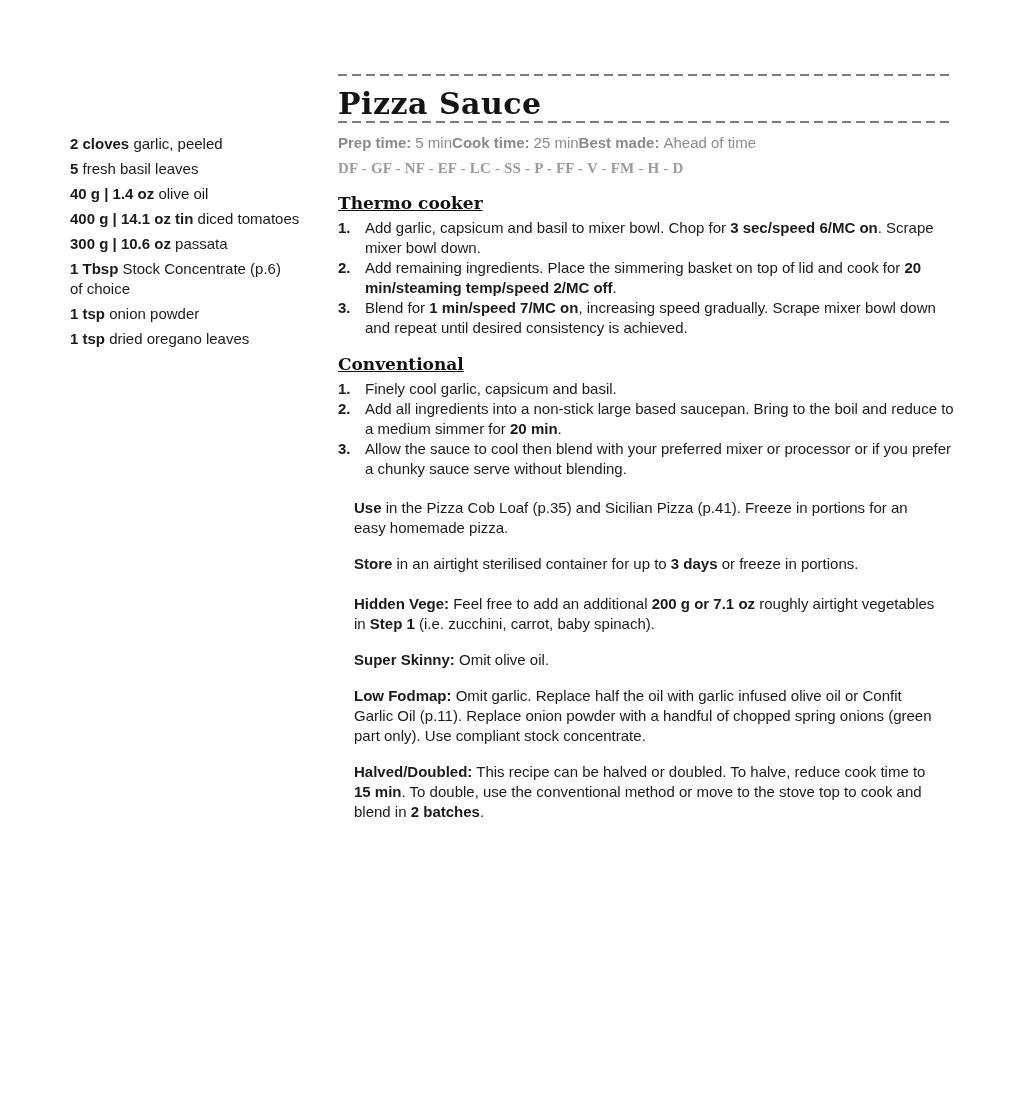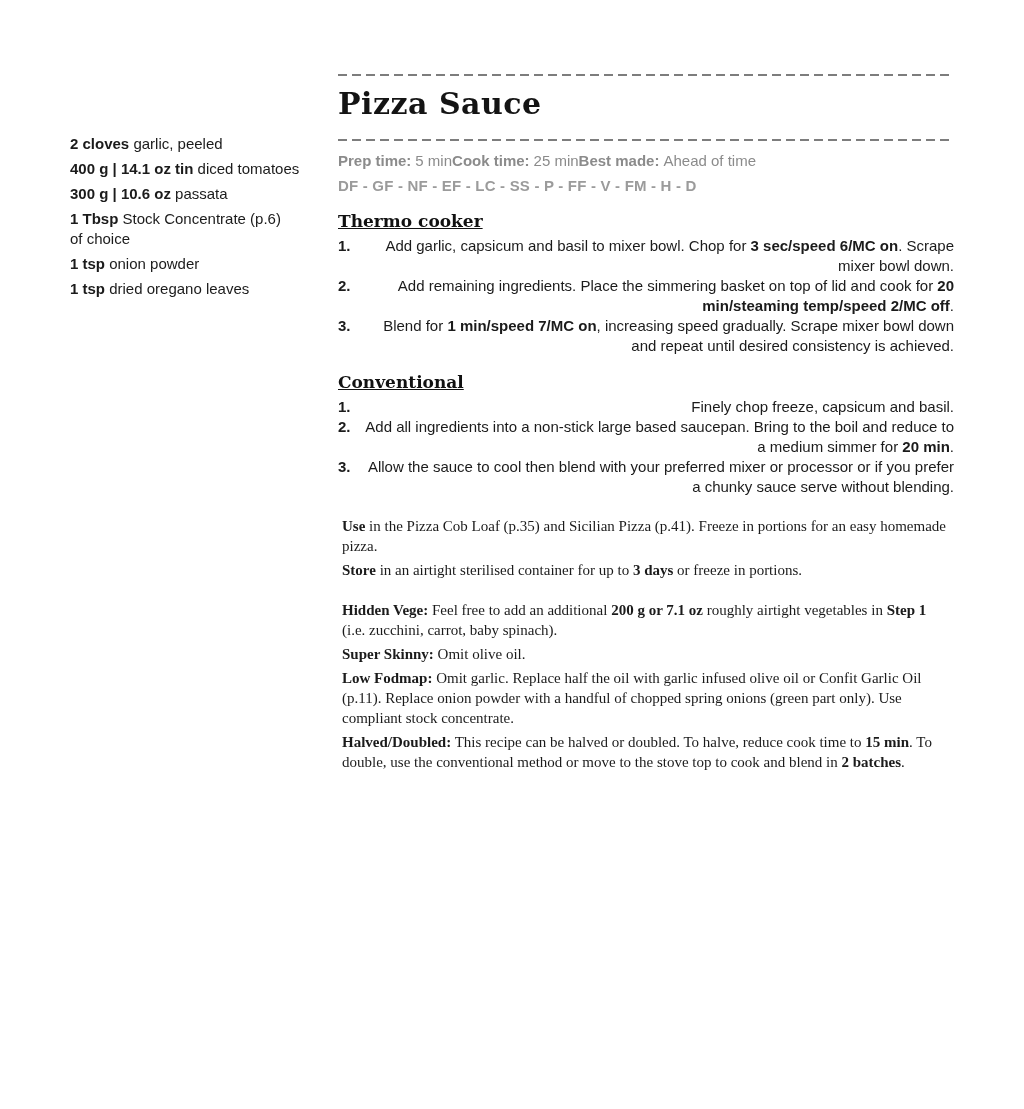--- a/index.html
+++ b/index.html
@@ -39,64 +39,67 @@
     height: 2px;
     background: repeating-linear-gradient(90deg, var(--divider, #7d7d7d) 0 9px, transparent 9px 14px);
   }
   h1 {
     font-family: "DejaVu Serif", "Liberation Serif", serif;
     font-weight: 700;
     font-size: 30px;
     line-height: 34px;
     letter-spacing: 0.5px;
     color: #141414;
-    margin: 11px 0 18px 0;
+    margin: 11px 0 0 0;
   }
   .meta {
     display: flex;
     margin-top: 11px;
     color: var(--muted-text, #8b8b8b);
     line-height: 18px;
   }
   .meta-label { font-weight: 700; margin-right: 4px; }
   .codes {
     margin-top: 7px;
     color: var(--dietary-text, #9b9b9b);
     font-weight: 700;
     letter-spacing: 0.2px;
     line-height: 18px;
+    font-family: Liberation Serif, serif;
   }
   h2 {
     font-family: "DejaVu Serif", "Liberation Serif", serif;
     font-weight: 700;
     font-size: 17px;
     line-height: 20px;
     color: #111111;
     margin: 16px 0 5px 0;
     text-decoration: underline;
   }
   .steps { list-style: none; margin: 0; padding: 0; }
   .steps li { display: flex; line-height: 20px; }
   .num { width: 27px; flex: none; font-weight: 700; }
-  .step-text { flex: 1; text-align: right; }
+  .step-text { flex: 1; }
 
-  .notes p { margin: 4px; line-height: 20px; font-family: Liberation Serif, serif; }
+  .notes p { margin: 16px; line-height: 20px; }
   .usage { margin-top: 19px; }
   .variations { margin-top: 20px; }
 
   b { font-weight: 700; }
 </style>
 </head>
 <body>
 
 <div class="page">
 
   <aside class="ingredients">
 
   <div class="ing"><b>2 cloves</b><span> garlic, peeled</span></div>
+      <div class="ing"><b>5</b><span> fresh basil leaves</span></div>
+      <div class="ing"><b>40 g | 1.4 oz</b><span> olive oil</span></div>
       <div class="ing"><b>400 g | 14.1 oz tin</b><span> diced tomatoes</span></div>
       <div class="ing"><b>300 g | 10.6 oz</b><span> passata</span></div>
       <div class="ing"><b>1 Tbsp</b><span> Stock Concentrate (p.6)
 of choice</span></div>
       <div class="ing"><b>1 tsp</b><span> onion powder</span></div>
       <div class="ing"><b>1 tsp</b><span> dried oregano leaves</span></div>
     </aside>
 
   <main class="content">
 
@@ -131,21 +134,21 @@
           </li>
         </ol>
     </section>
 
     <section>
       <h2>Conventional</h2>
       <ol class="steps">
 
       <li>
             <span class="num">1.</span>
-            <span class="step-text"><span>Finely chop freeze, capsicum and basil.</span></span>
+            <span class="step-text"><span>Finely cool garlic, capsicum and basil.</span></span>
           </li>
           <li>
             <span class="num">2.</span>
             <span class="step-text"><span>Add all ingredients into a non-stick large based saucepan. Bring to the boil and reduce to a medium simmer for </span><b>20 min</b><span>.</span></span>
           </li>
           <li>
             <span class="num">3.</span>
             <span class="step-text"><span>Allow the sauce to cool then blend with your preferred mixer or processor or if you prefer a chunky sauce serve without blending.</span></span>
           </li>
         </ol>

